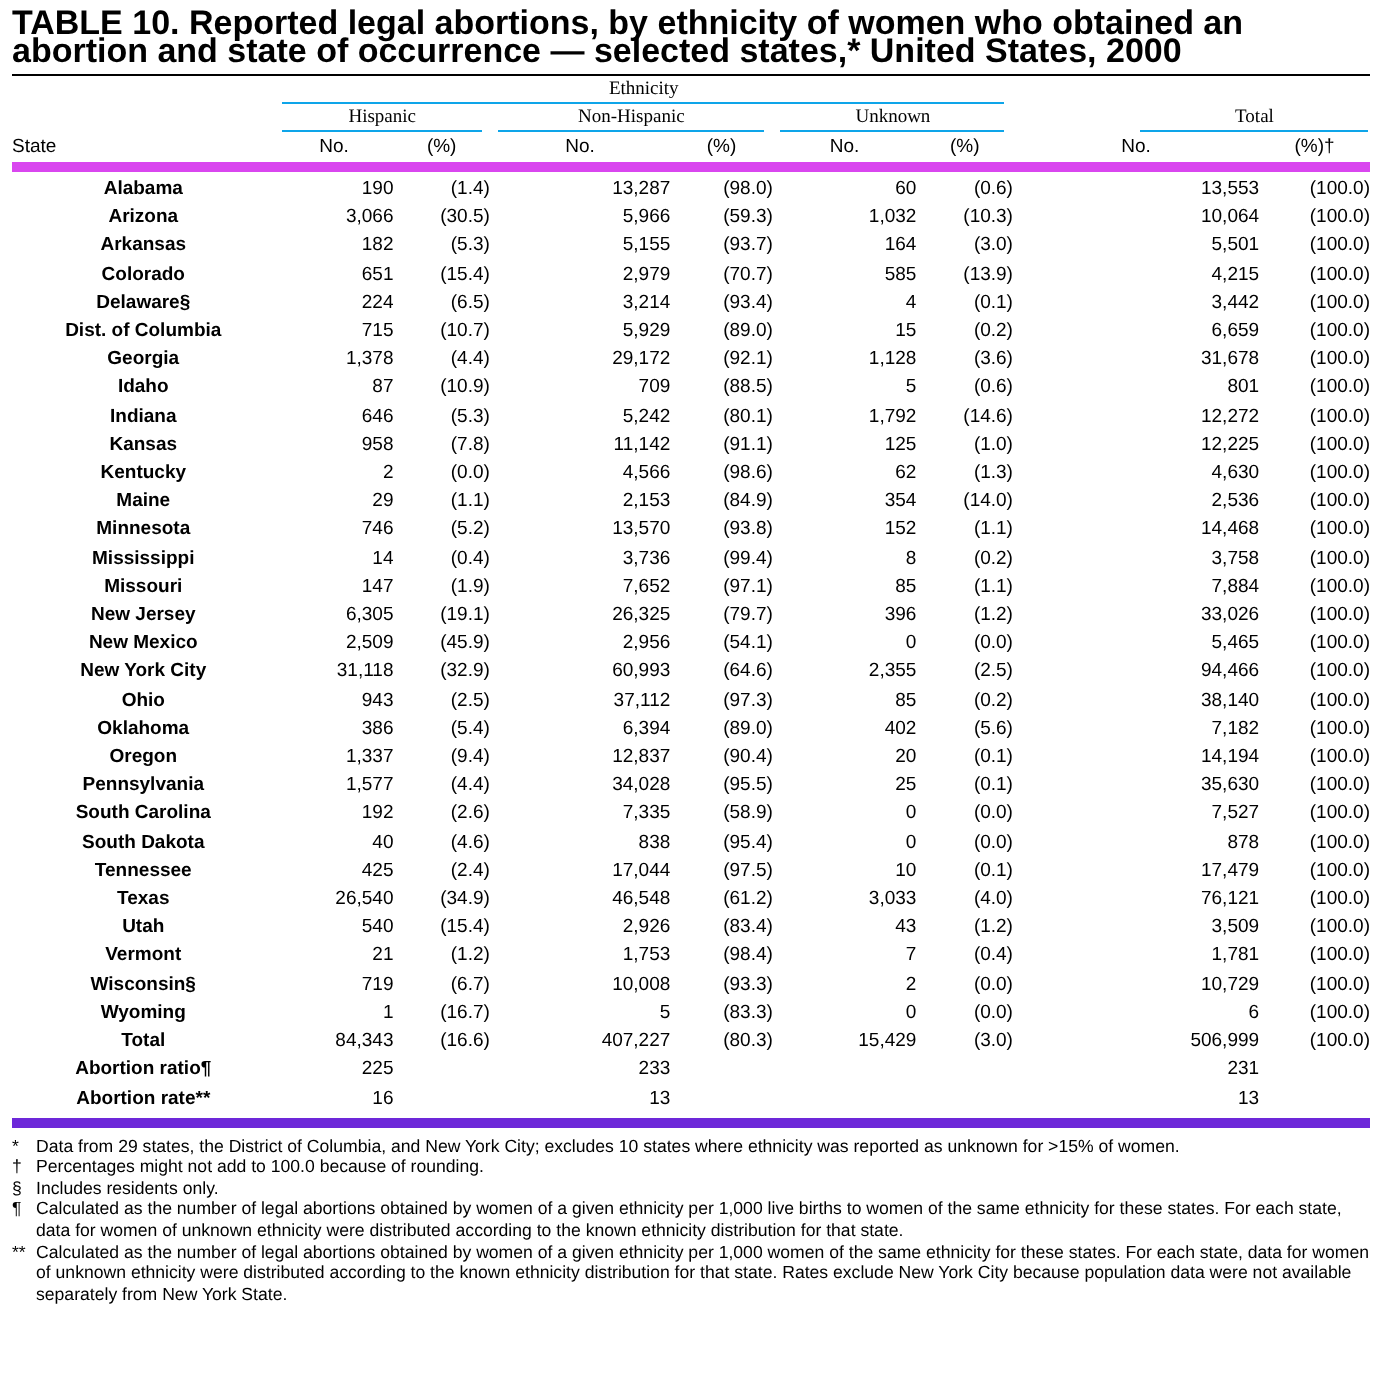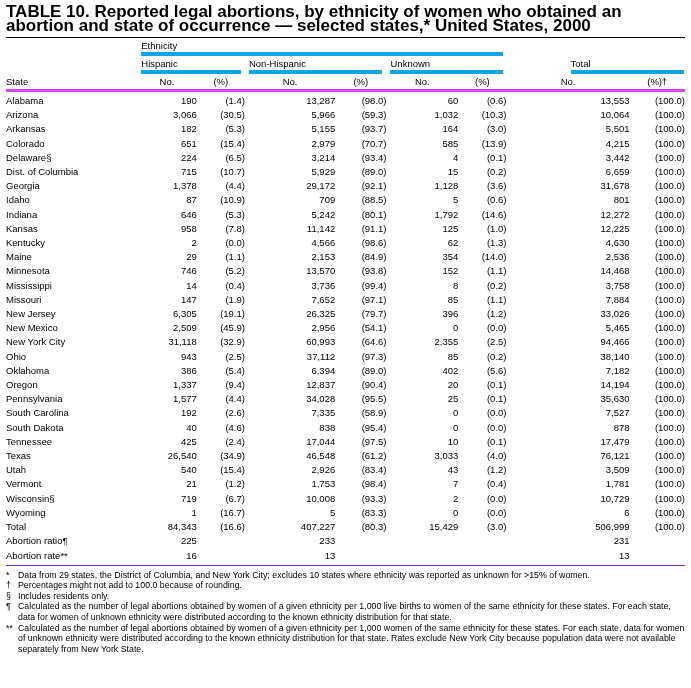--- a/index.html
+++ b/index.html
@@ -10,32 +10,32 @@
   }
   .title {
     font-size: 17px; font-weight: bold; line-height: 13.5px; margin-bottom: 5px;
   }
   table.tbl {
     width: 100%; border-collapse: collapse; table-layout: fixed;
     border-top: 1px solid #000; font-size: 9.5px;
   }
   .tbl th { font-weight: normal; font-size: 9.5px; padding: 0; vertical-align: bottom; }
   .rule {
-    border-bottom: 4px solid #0ea5e9; text-align: left;
-    padding: 2px 0 1px 0; margin: 0 4px;
+    border-bottom: 1px solid #0ea5e9; text-align: center;
+    padding: 2px 0 1px 0; margin: 0 4px; font-family: Liberation Serif, serif;
   }
   th.total-group .rule { margin-left: 64px; margin-right: 1px; }
-  tr.colhead th { border-bottom: 3px solid #d946ef; padding: 2px 0; margin-left: 12px; }
+  tr.colhead th { border-bottom: 5px solid #d946ef; padding: 2px 0; margin-left: 12px; }
   tr.colhead th.state { text-align: left; }
   tr.colhead th.num, tr.colhead th.pct { text-align: center; }
   .tbl td { line-height: 14.2px; padding: 0; white-space: nowrap; overflow: hidden; }
-  td.state { text-align: left; }
+  td.state { text-align: center; font-weight: bold; }
   td.num, td.pct { text-align: right; }
   tbody tr:first-child td { padding-top: 2px; }
-  tbody tr:last-child td { border-bottom: 1px solid #6d28d9; padding-bottom: 2px; }
+  tbody tr:last-child td { border-bottom: 5px solid #6d28d9; padding-bottom: 2px; }
   .footnotes { margin-top: 4px; font-size: 8.8px; line-height: 10.6px; }
   .fn { display: flex; }
   .fn-sym { flex: 0 0 12px; }
   .fn-text { flex: 1; }
 </style>
 </head>
 <body>
 
 <div class="page">
   <div class="title">TABLE 10. Reported legal abortions, by ethnicity of women who obtained an abortion and state of occurrence — selected states,* United States, 2000</div>

